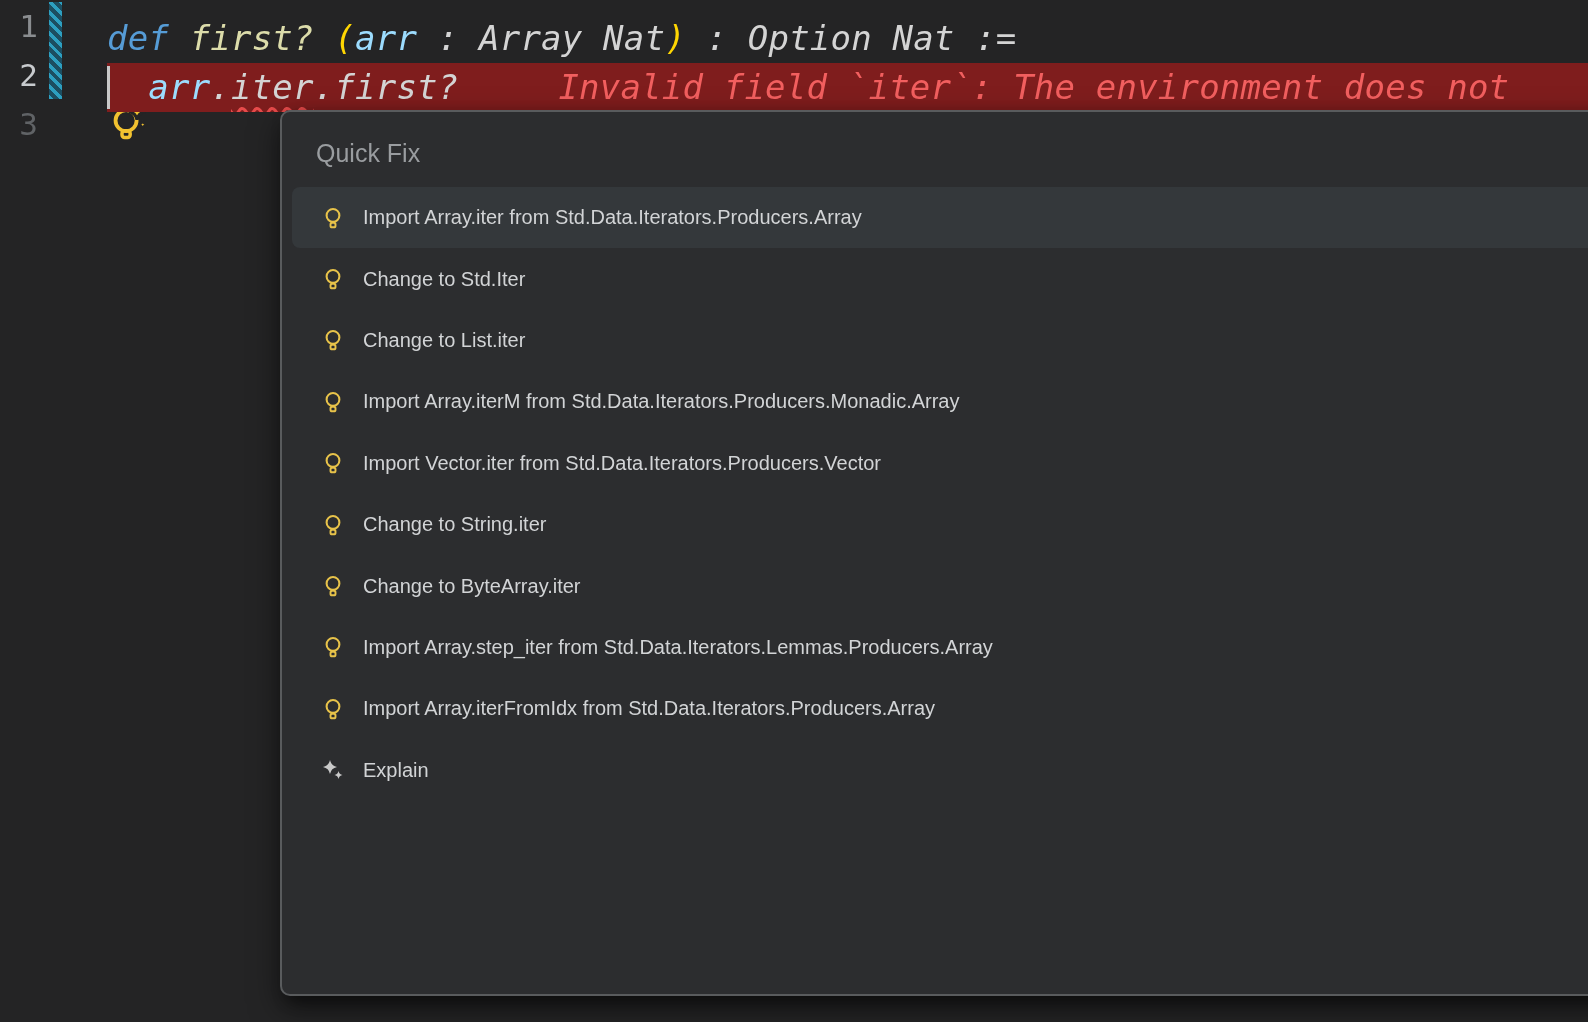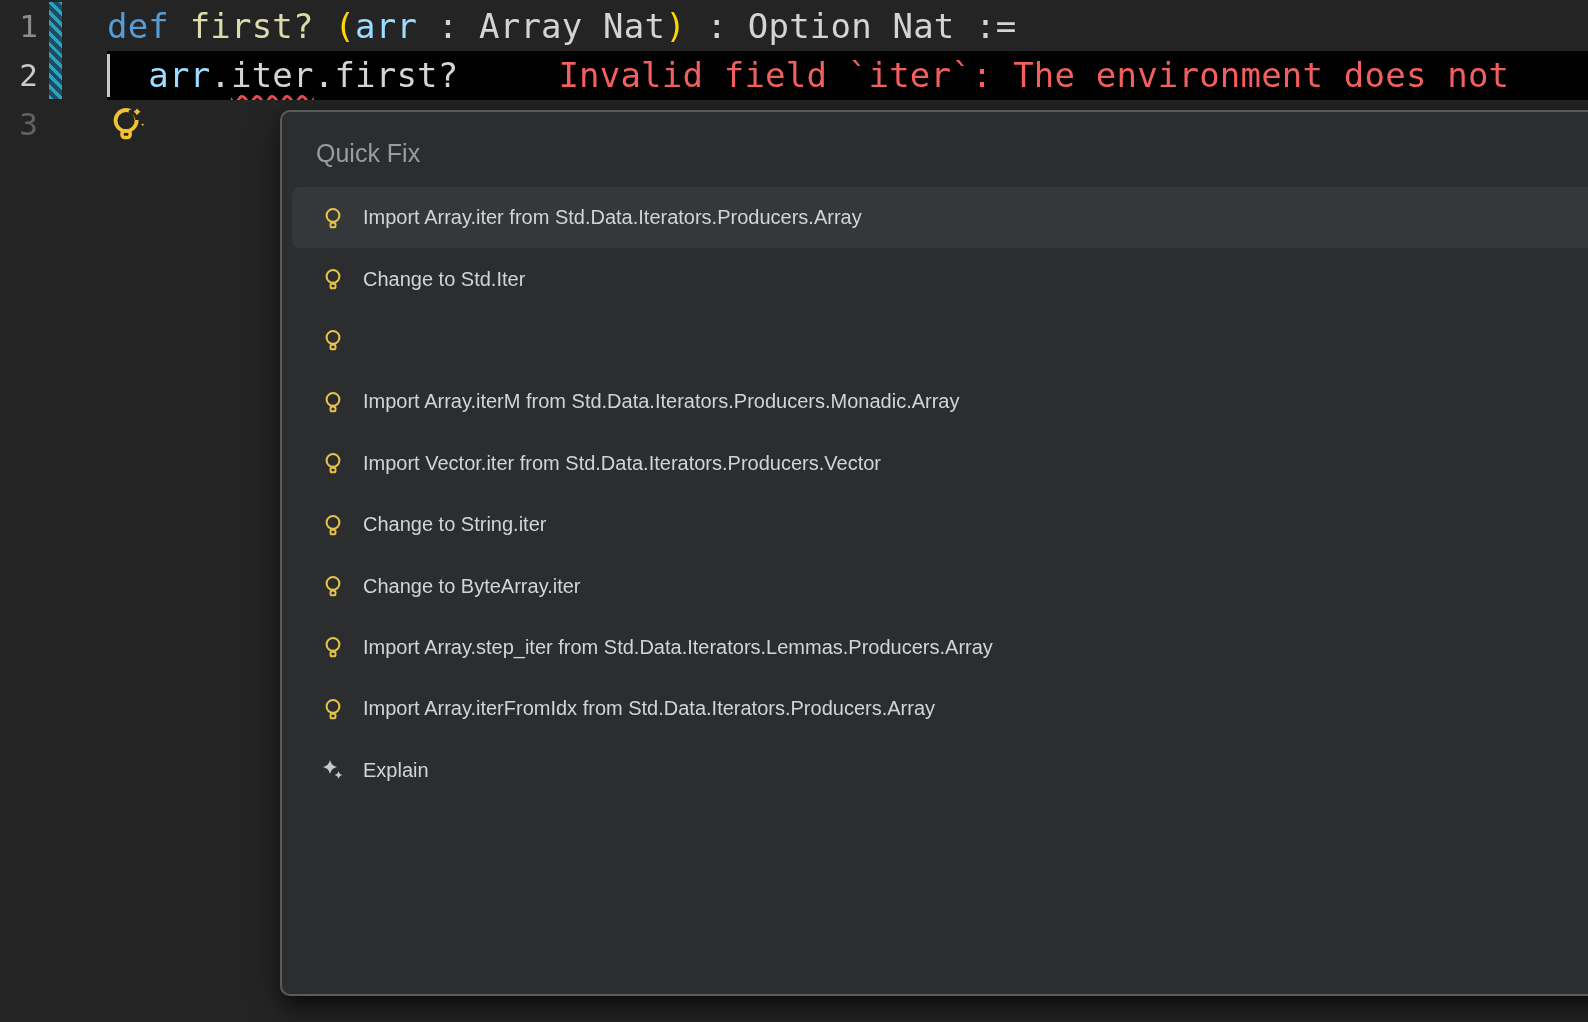--- a/index.html
+++ b/index.html
@@ -25,24 +25,24 @@
   }
   .gutter-num.ln1 { top:2px; }
   .gutter-num.ln2 { top:51px; color:#c8cbce; }
   .gutter-num.ln3 { top:100px; color:#606366; }
 
   .git-indicator {
     position:absolute; left:49px; top:2px; width:13px; height:97px;
     background:repeating-linear-gradient(45deg, #2d9fc0 0 3.5px, #1c4e61 3.5px 7.5px);
   }
 
-  .code-rows { position:absolute; left:107px; right:0; top:2px; }
+  .code-rows { position:absolute; left:107px; right:0; top:14px;font-style:italic; }
   .code-row { height:49px; line-height:49px; white-space:pre; }
   .code-row.error-row {
-    background:#000000;
+    background:#7f1d1d;
     display:flex; align-items:center;
     position:relative;
     overflow:hidden;
   }
   .cursor-caret {
     position:absolute; left:0; top:3px; bottom:3px; width:3px;
     background:#c8c8c8;
   }
   .err-spacer { display:inline-block; width:100px; }
   .error-msg { color:#f25f5f; white-space:pre; }
@@ -138,20 +138,21 @@
     <span class="mi-label">Change to Std.Iter</span>
   </div>
 
   <div class="menu-item">
     <span class="mi-icon">
           <svg viewBox="0 0 24 24" width="26" height="26">
     <circle cx="12" cy="9.6" r="5.9" fill="none" stroke="#e8c34a" stroke-width="1.9"></circle>
     <rect x="9.7" y="16.4" width="4.6" height="4.2" rx="1.5" fill="none" stroke="#e8c34a" stroke-width="1.8"></rect>
   </svg>
         </span>
+    <span class="mi-label">Change to List.iter</span>
   </div>
 
   <div class="menu-item">
     <span class="mi-icon">
           <svg viewBox="0 0 24 24" width="26" height="26">
     <circle cx="12" cy="9.6" r="5.9" fill="none" stroke="#e8c34a" stroke-width="1.9"></circle>
     <rect x="9.7" y="16.4" width="4.6" height="4.2" rx="1.5" fill="none" stroke="#e8c34a" stroke-width="1.8"></rect>
   </svg>
         </span>
     <span class="mi-label">Import Array.iterM from Std.Data.Iterators.Producers.Monadic.Array</span>

